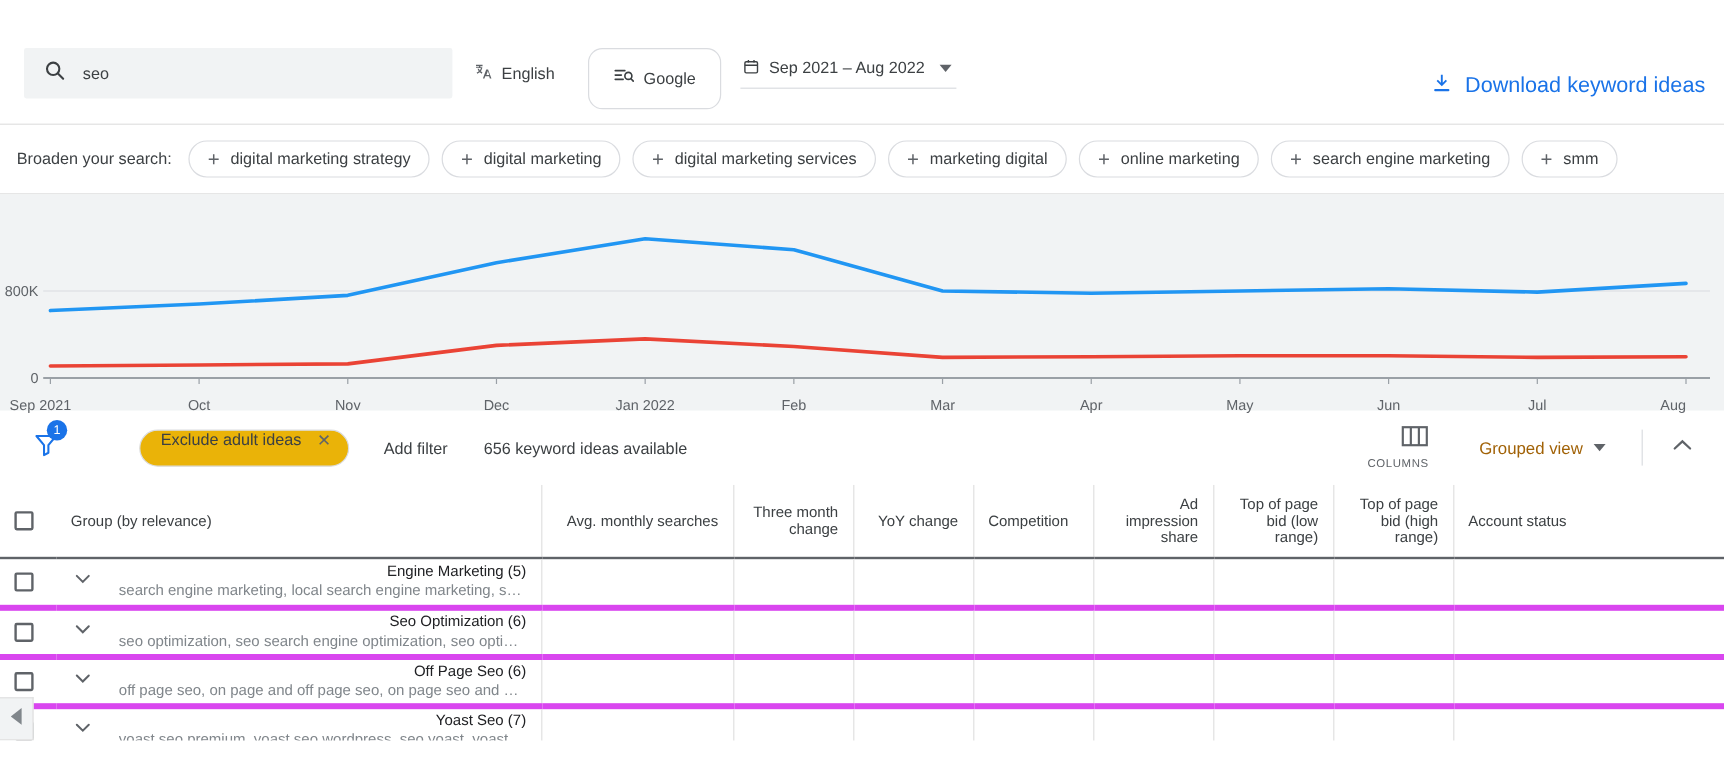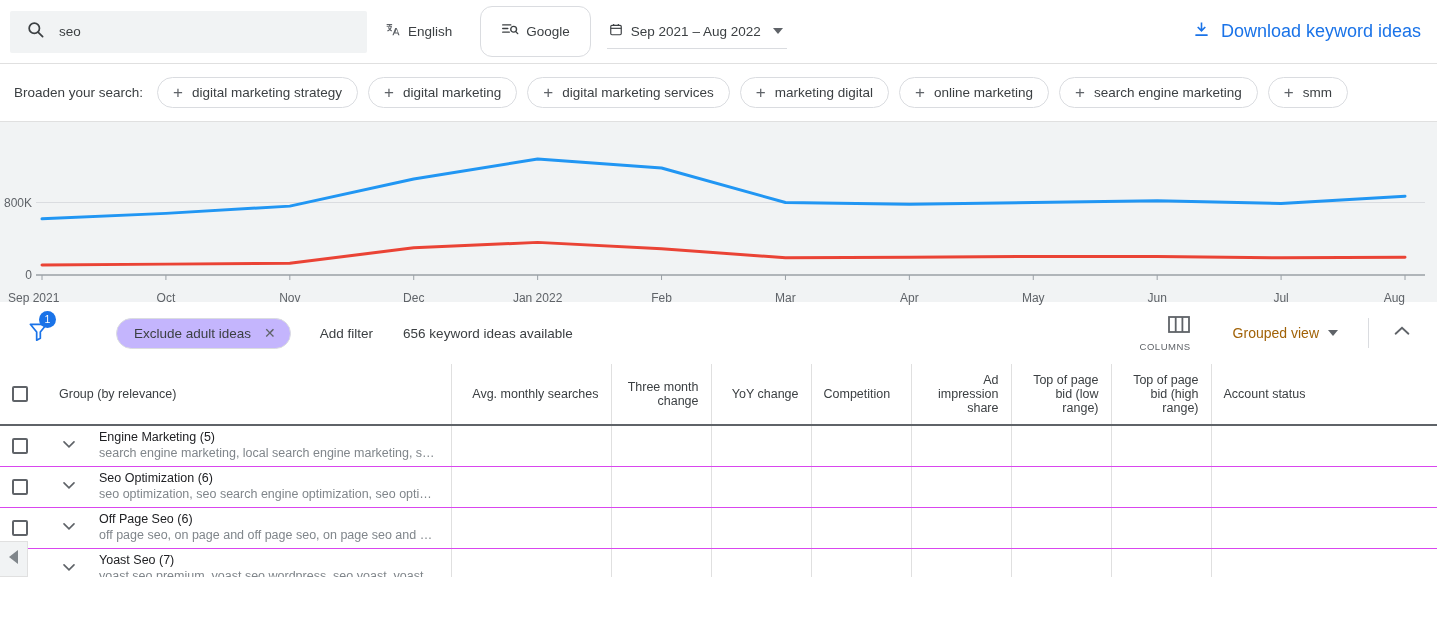--- a/index.html
+++ b/index.html
@@ -5,22 +5,22 @@
   * { box-sizing: border-box; margin: 0; padding: 0; }
   html, body {
     width: 1437px; height: 631px;
     font-family: "Liberation Sans", sans-serif;
     background: #fff; color: #202124;
     overflow: hidden;
   }
 
   
   .topbar {
-    height: 63px; display: flex; align-items: center;
-    padding: 0 10px; position: relative;
+    height: 63px; display: flex; 
+    padding: 0 20px; position: relative; margin-top: 40px;
   }
   .search-box {
     width: 357px; height: 42px; background: #f1f3f4;
     display: flex; align-items: center; gap: 14px;
     padding: 0 16px; border-radius: 2px;
   }
   .search-box .val { font-size: 13.5px; color: #3c4043; }
   .seg {
     display: flex; align-items: center; gap: 7px;
     font-size: 13.5px; color: #3c4043; padding: 0 18px;
@@ -79,24 +79,24 @@
     height: 62px; display: flex; align-items: center; padding: 0 16px;
     position: relative;
   }
   .funnel-wrap { position: relative; width: 44px; display:flex; justify-content:center; cursor:pointer;}
   .funnel-badge {
     position: absolute; top: -9px; right: 4px; width: 17px; height: 17px;
     border-radius: 50%; background: #1a73e8; color: #fff; font-size: 10.5px;
     display: flex; align-items: center; justify-content: center; font-weight: 500;
   }
   .filter-chip {
-    display: flex; align-items: center; gap: 13px;
+    display: flex; gap: 13px;
     height: 31px; padding: 0 14px 0 17px; border: 1px solid #dadce0;
     border-radius: 16px; font-size: 13.5px; color: #3c4043;
-    margin-left: 56px; cursor: pointer; background:#c4b5fd;
+    margin-left: 56px; cursor: pointer; background:#eab308;
   }
   .filter-chip .x { font-size: 14px; color: #5f6368; }
   .add-filter { margin-left: 29px; font-size: 13.5px; color: #3c4043; cursor:pointer;}
   .ideas-count { margin-left: 30px; font-size: 13.5px; color: #3c4043; }
   .tb-right { margin-left: auto; display: flex; align-items: center; gap: 0; }
   .columns-btn {
     display: flex; flex-direction: column; align-items: flex-end; gap: 3px;
     cursor: pointer; padding: 0 12px;
   }
   .columns-btn .lbl { font-size: 9.5px; color: #5f6368; letter-spacing: .5px; }
@@ -115,22 +115,22 @@
   .table { width: 100%; border-collapse: collapse; table-layout: fixed; }
   .table th {
     font-size: 12.5px; font-weight: 400; color: #3c4043;
     border-bottom: 2px solid #5f6368; border-left: 1px solid #e0e0e0;
     padding: 9px 12px; height: 52px; vertical-align: middle;
     text-align: right;
   }
   .table th.no-border { border-left: none; }
   .table th.left { text-align: left; }
   .table td {
-    border-bottom: 1px solid #d946ef; border-left: 1px solid #e0e0e0;
-    height: 41px; padding: 0 12px; vertical-align: middle;
+    border-bottom: 5px solid #d946ef; border-left: 1px solid #e0e0e0;
+    height: 41px; padding: 0 12px; vertical-align: middle; text-align: right;
   }
   .table td.no-border { border-left: none; }
   .cb {
     width: 16px; height: 16px; border: 2px solid #5f6368;
     border-radius: 2px; display: block; cursor: pointer;
   }
   .grp-cell { display: flex; align-items: center; }
   .chev { margin-right: 20px; cursor: pointer; flex: 0 0 auto; }
   .grp-texts { min-width: 0; }
   .grp-title { font-size: 12.5px; color: #202124; line-height: 15px; }

